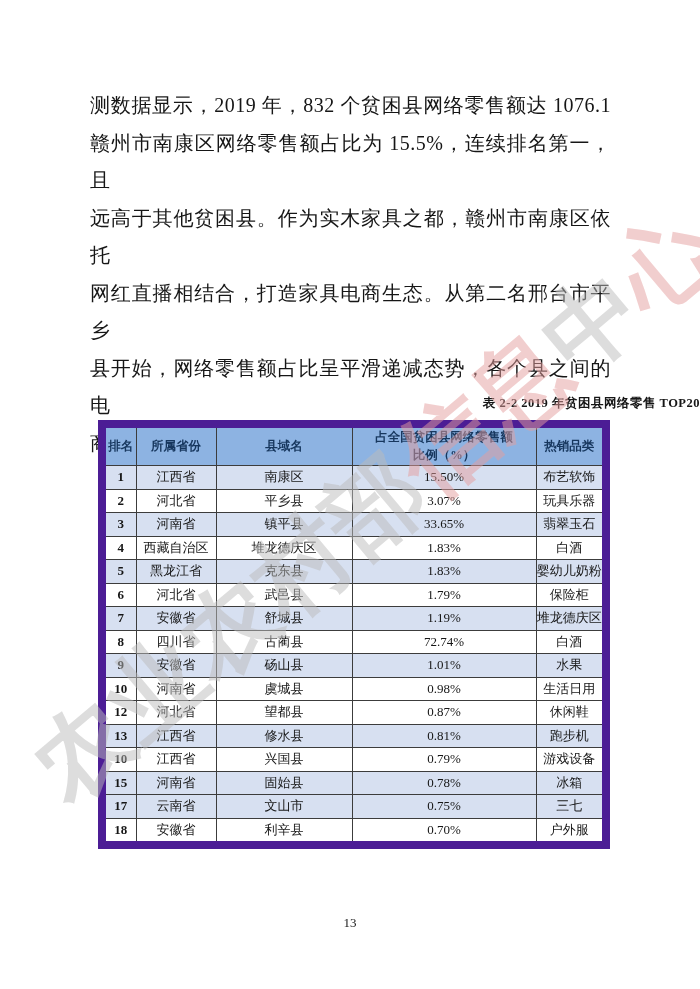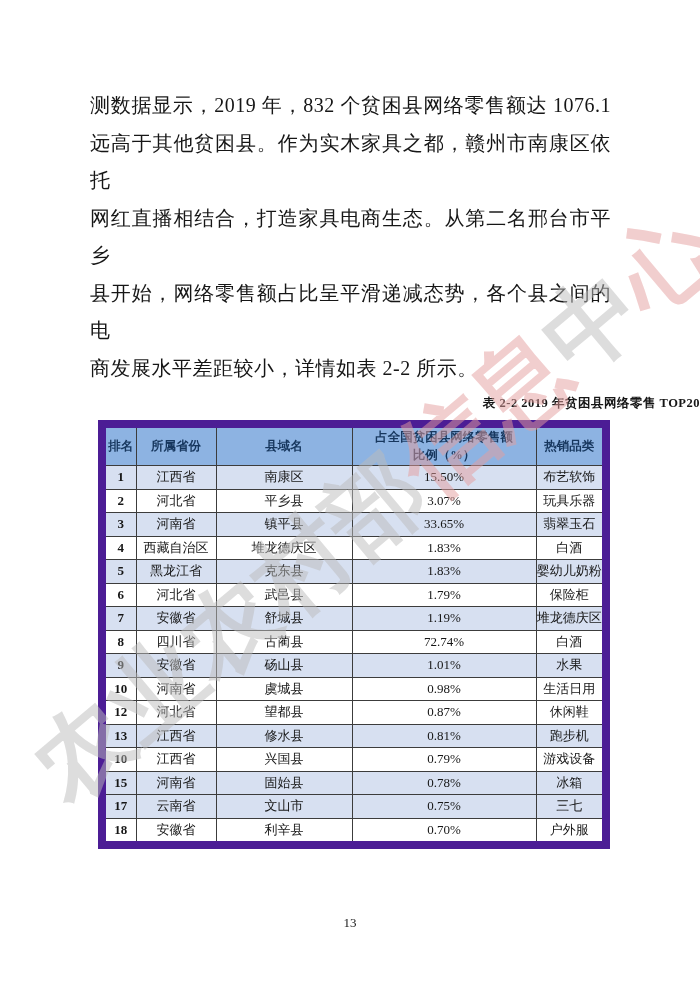--- a/index.html
+++ b/index.html
@@ -43,20 +43,21 @@
   }
   .page-number{
     position:absolute;top:915px;left:0;width:700px;text-align:center;font-size:13px;
   }
 </style>
 </head>
 <body>
 
 <div class="paragraph">
     <div class="para-line">测数据显示，2019 年，832 个贫困县网络零售额达 1076.1</div>
+    <div class="para-line">赣州市南康区网络零售额占比为 15.5%，连续排名第一，且</div>
     <div class="para-line">远高于其他贫困县。作为实木家具之都，赣州市南康区依托</div>
     <div class="para-line">网红直播相结合，打造家具电商生态。从第二名邢台市平乡</div>
     <div class="para-line">县开始，网络零售额占比呈平滑递减态势，各个县之间的电</div>
     <div class="para-line last">商发展水平差距较小，详情如表 2-2 所示。</div>
   </div>
 
 <div class="caption">表 2-2 2019 年贫困县网络零售 TOP20</div>
 
 <table class="retail">
   <colgroup>

